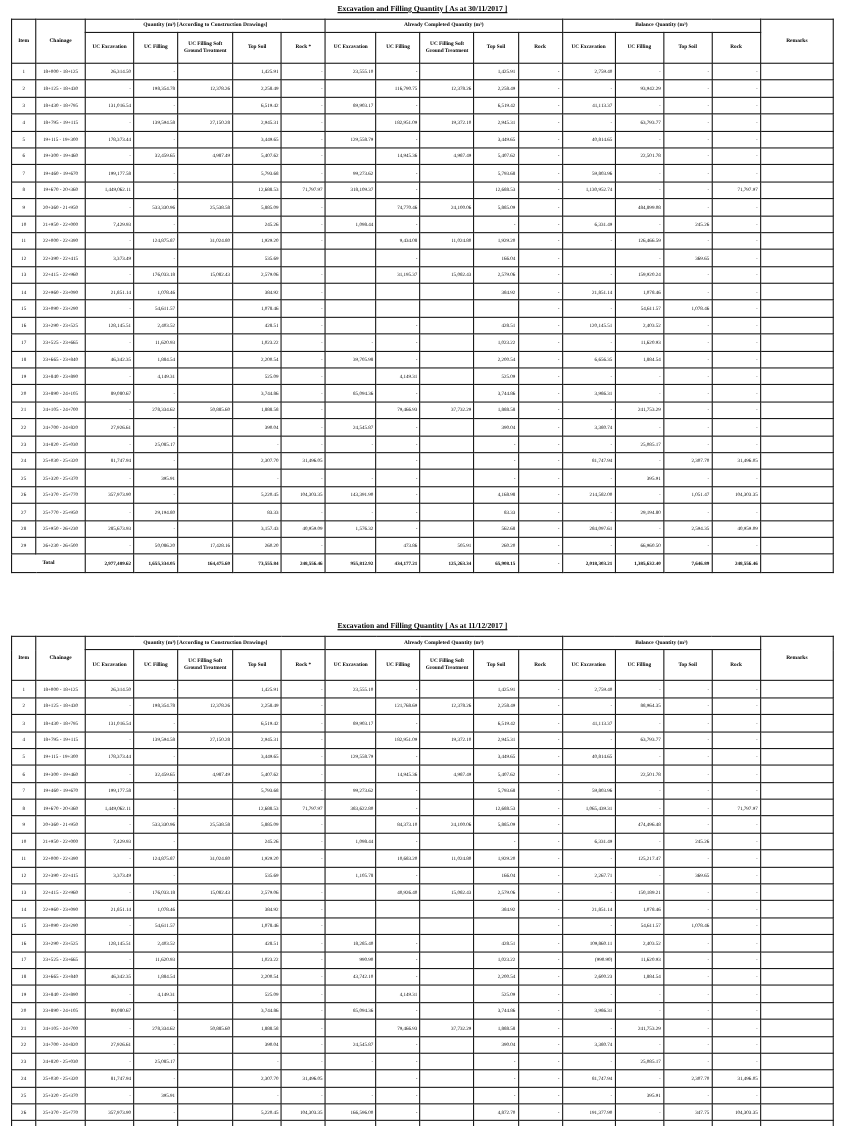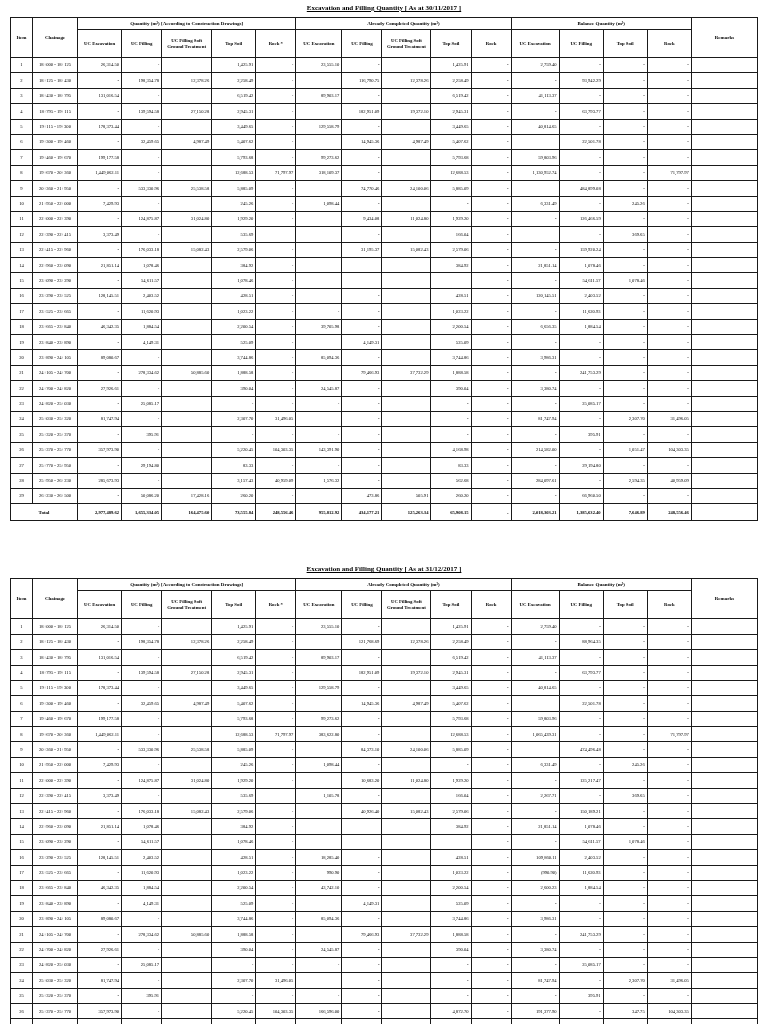--- a/index.html
+++ b/index.html
@@ -653,21 +653,21 @@
             <td class="num">2,018,303.21</td>
             <td class="num">1,385,632.40</td>
             <td class="num">7,646.89</td>
             <td class="num">248,556.46</td>
             <td class="ctr"></td>
           </tr>
         </tfoot>
       </table>
   </div>
   <div class="tbl-block second">
-    <div class="tbl-title">Excavation and Filling Quantity [ As at 31/12/2017 ]</div>
+    <div class="tbl-title">Excavation and Filling Quantity [ As at 11/12/2017 ]</div>
     <table class="qty">
         <colgroup>
           <col style="width: 22px;">
           <col style="width: 45px;">
           <col style="width: 44px;">
           <col style="width: 40px;">
           <col style="width: 50px;">
           <col style="width: 44px;">
           <col style="width: 40px;">
           <col style="width: 46px;">

